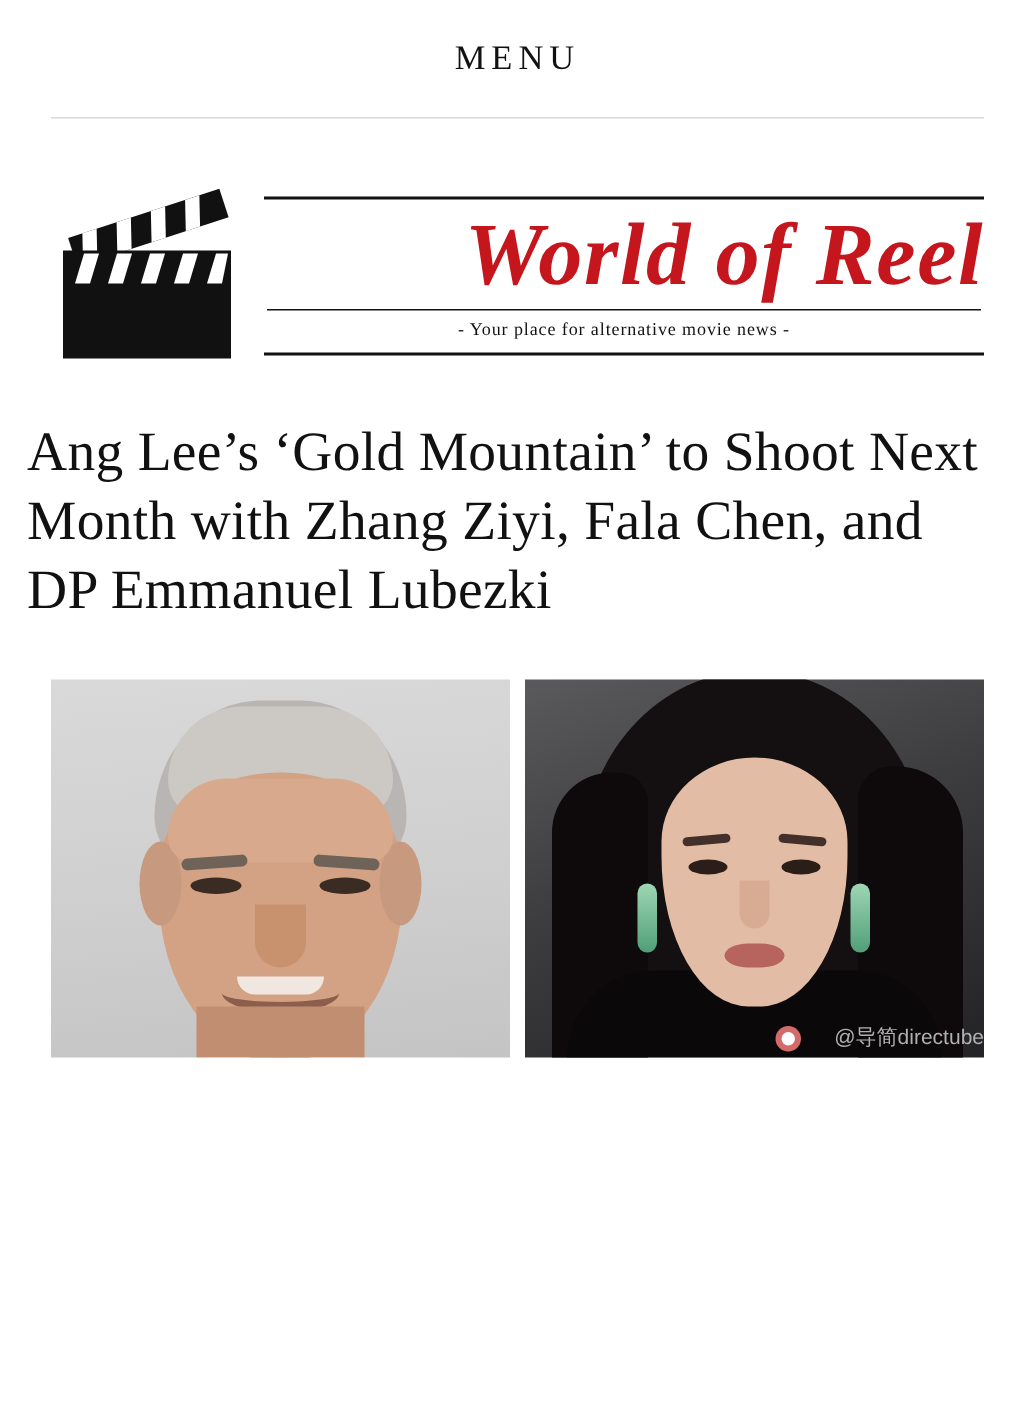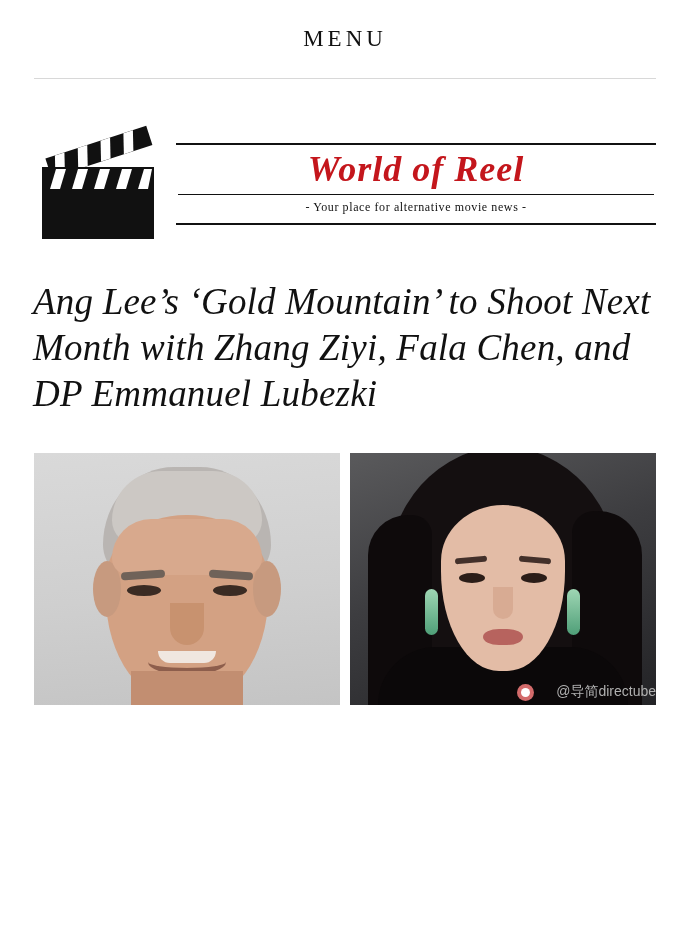--- a/index.html
+++ b/index.html
@@ -56,41 +56,41 @@
     margin-left: 16px;
     padding: 6px 0 8px 0;
     border-top: 2px solid #111;
     border-bottom: 2px solid #111;
     text-align: center;
   }
   .brand-title {
     font-family: "Liberation Serif", serif;
     font-weight: 700;
     font-style: italic;
-    font-size: 36px;
+    font-size: 59px;
     line-height: 1.05;
     color: #c4161c;
     letter-spacing: 1px;
+    text-align: right;
   }
   .brand-rule {
     height: 1px;
     background: #111;
     margin: 6px 2px 5px 2px;
   }
   .brand-tag {
     font-family: "Liberation Serif", serif;
     font-size: 12px;
     letter-spacing: 0.6px;
     color: #111;
   }
 
   
   .article {
-    padding: 34px 34px 0 33px;
-    font-style: italic;
+    padding: 34px 34px 0 18px;
   }
   .headline {
     font-family: "Liberation Serif", serif;
     font-size: 37px;
     line-height: 1.24;
     color: #111111;
     font-weight: 400;
     letter-spacing: 0.2px;
     margin: 0;
   }

